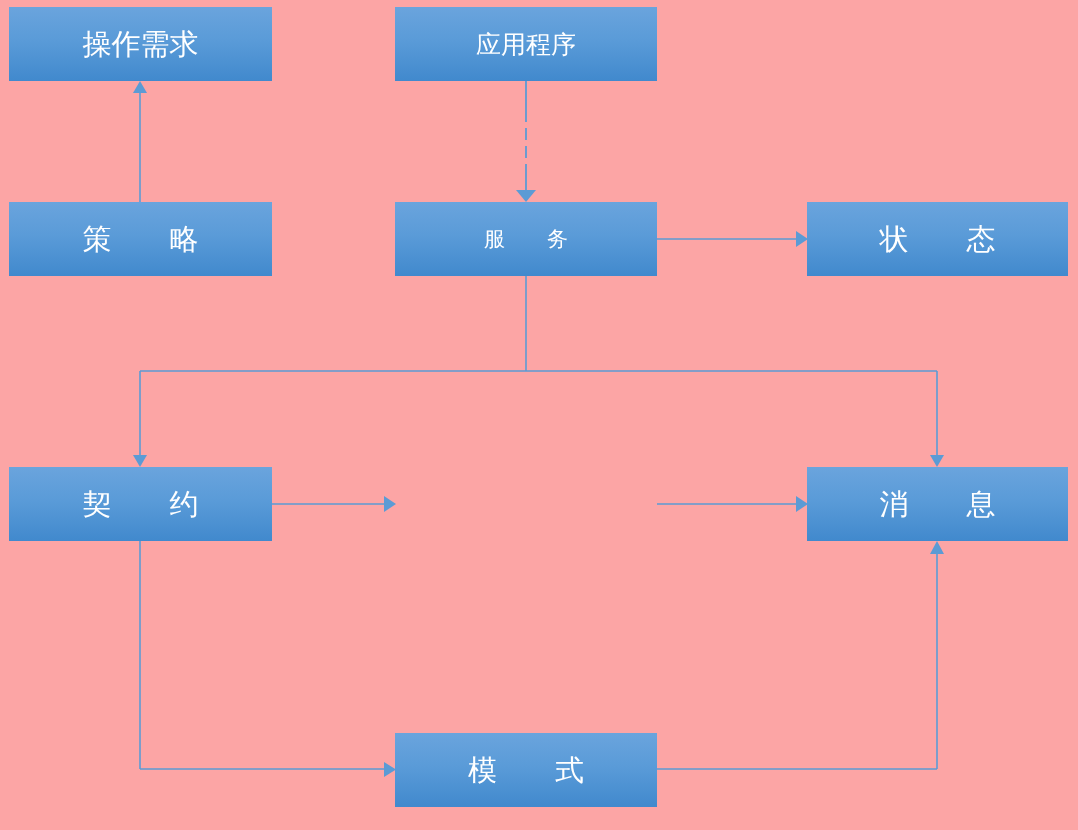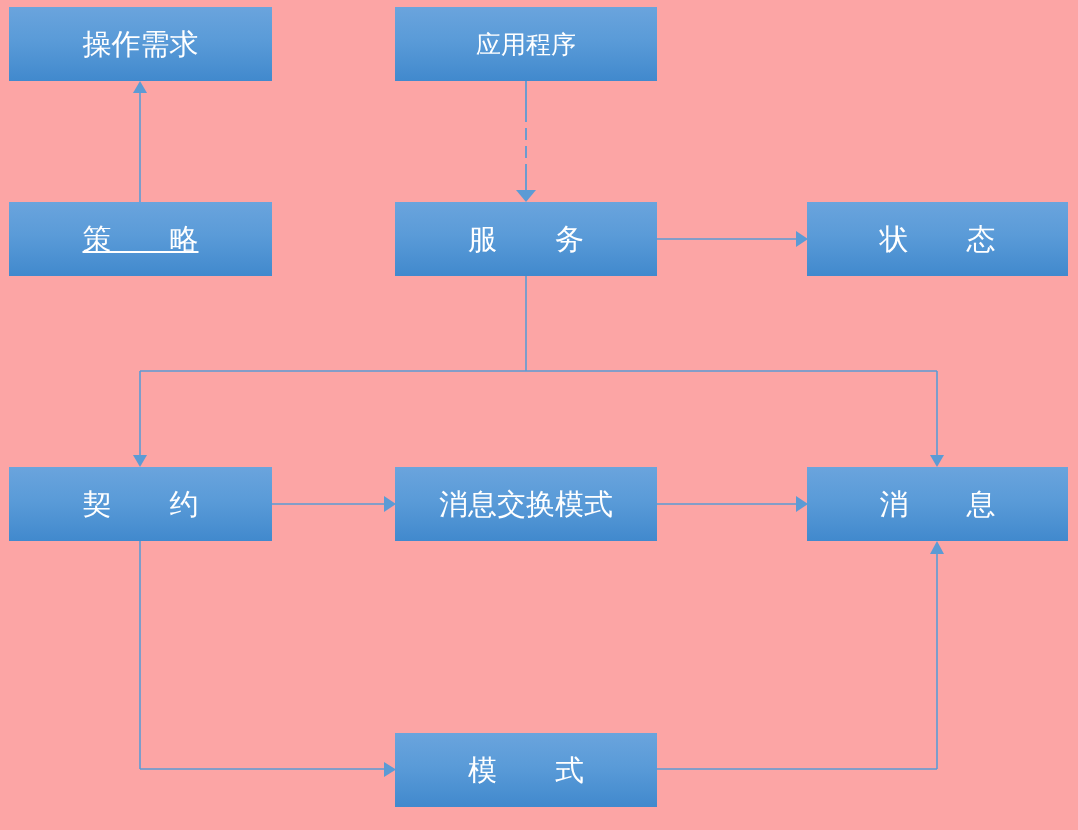--- a/index.html
+++ b/index.html
@@ -36,22 +36,22 @@
   .edge-layer {
     position: absolute;
     left: 0;
     top: 0;
     width: 1078px;
     height: 830px;
     pointer-events: none;
   }
   .node-operational { left: 9px;   top: 7px;   width: 263px; height: 74px; font-size: 29px; }
   .node-application { left: 395px; top: 7px;   width: 262px; height: 74px; font-size: 25px; }
-  .node-policy      { left: 9px;   top: 202px; width: 263px; height: 74px; font-size: 29px; text-decoration: underline; }
-  .node-service     { left: 395px; top: 202px; width: 262px; height: 74px; font-size: 29px; }
+  .node-policy      { left: 9px;   top: 202px; width: 263px; height: 74px; font-size: 29px; }
+  .node-service     { left: 395px; top: 202px; width: 262px; height: 74px; font-size: 21px; }
   .node-state       { left: 807px; top: 202px; width: 261px; height: 74px; font-size: 29px; }
   .node-contract    { left: 9px;   top: 467px; width: 263px; height: 74px; font-size: 29px; }
   .node-mep         { left: 395px; top: 467px; width: 262px; height: 74px; font-size: 29px; }
   .node-message     { left: 807px; top: 467px; width: 261px; height: 74px; font-size: 29px; }
   .node-pattern     { left: 395px; top: 733px; width: 262px; height: 74px; font-size: 29px; }
 </style>
 </head>
 <body>
 
 <div id="canvas">
@@ -133,23 +133,20 @@
   </div>
 
   <div class="node node-contract">
     <span class="lbl">契　　约</span>
   </div>
 
   <div class="node node-state">
     <span class="lbl">状　　态</span>
   </div>
 
-  <div class="node node-mep">
-    <span class="lbl">消息交换模式</span>
-  </div>
 
   <div class="node node-message">
     <span class="lbl">消　　息</span>
   </div>
 
   <div class="node node-pattern">
     <span class="lbl">模　　式</span>
   </div>
 
 </div>

